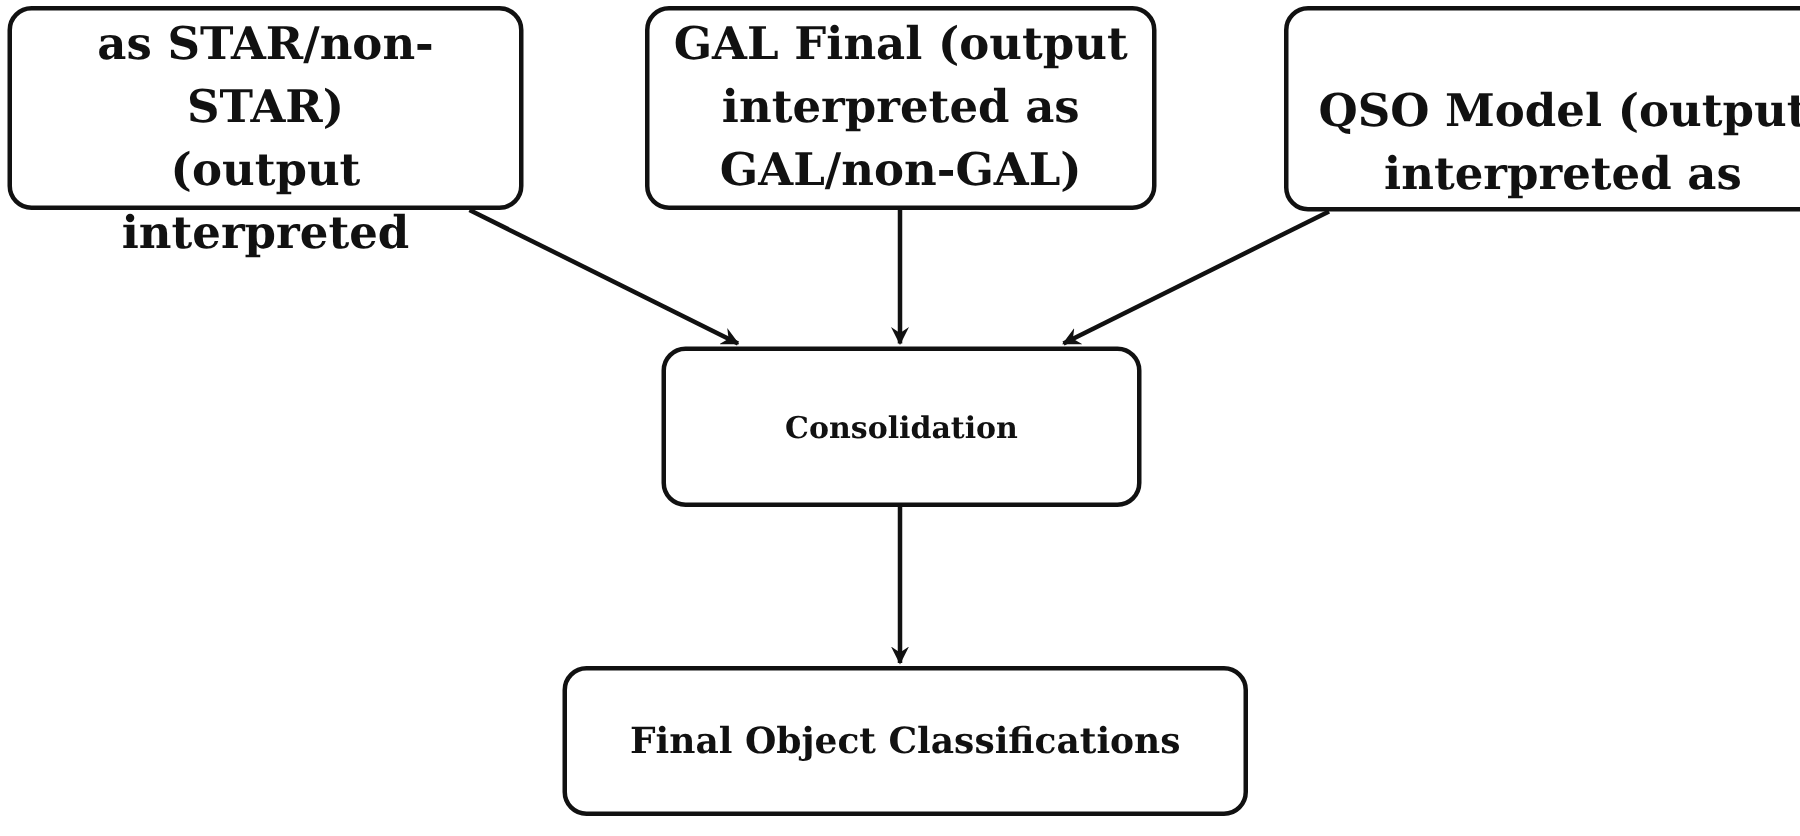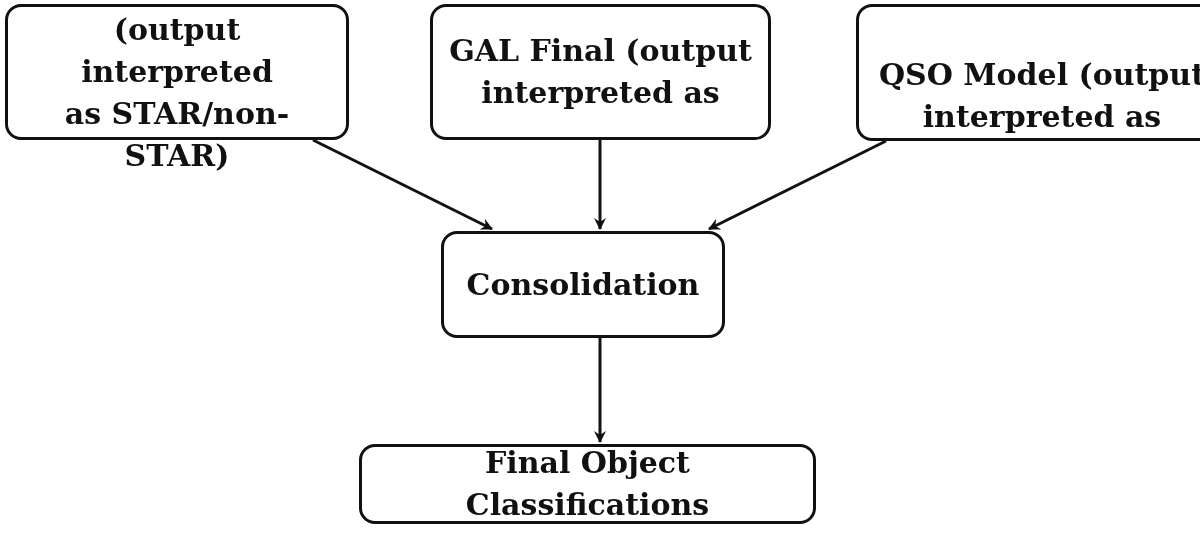--- a/index.html
+++ b/index.html
@@ -18,51 +18,52 @@
     font-family: "DejaVu Serif", "Liberation Serif", serif;
     font-weight: bold;
     color: #111111;
     font-size: 31px;
     line-height: 42px;
     padding: 0 6px;
   }
   #n-star  { left: 5px;   top: 4px;   width: 344px; height: 136px; font-size: 30px; }
   #n-gal   { left: 430px; top: 4px;   width: 341px; height: 136px; font-size: 30px; }
   #n-qso   { left: 856px; top: 4px;   width: 372px; height: 137px; font-size: 30px; align-items: flex-end; }
-  #n-cons  { left: 441px; top: 231px; width: 284px; height: 107px; font-size: 30px; }
-  #n-final { left: 359px; top: 444px; width: 457px; height: 80px; font-size: 30px; }
+  #n-cons  { left: 441px; top: 231px; width: 320px; height: 107px; font-size: 20px; }
+  #n-final { left: 375px; top: 444px; width: 457px; height: 100px; font-size: 24px; }
   .node span { display: block; }
 </style>
 </head>
 <body>
 
 <svg class="edges" xmlns="http://www.w3.org/2000/svg">
   <defs>
     <marker id="arrowhead" viewBox="0 0 12 12" refX="11" refY="6" markerWidth="12" markerHeight="12" markerUnits="userSpaceOnUse" orient="auto">
       <path d="M0,0 L12,6 L0,12 L4,6 Z" fill="#111111"></path>
     </marker>
   </defs>
   <line x1="313" y1="140" x2="492" y2="229" stroke="#111111" stroke-width="3" marker-end="url(#arrowhead)"></line>
   <line x1="600" y1="140" x2="600" y2="229" stroke="#111111" stroke-width="3" marker-end="url(#arrowhead)"></line>
   <line x1="886" y1="141" x2="709" y2="229" stroke="#111111" stroke-width="3" marker-end="url(#arrowhead)"></line>
   <line x1="600" y1="338" x2="600" y2="442" stroke="#111111" stroke-width="3" marker-end="url(#arrowhead)"></line>
 </svg>
 
 <div class="node" id="n-star">
   <div>
     <span>STAR Model</span>
+    <span>as STAR/non-STAR)</span>
     <span>(output interpreted</span>
-    <span>as STAR/non-STAR)</span>
   </div>
 </div>
 
 <div class="node" id="n-gal">
   <div>
     <span>GAL Final (output</span>
     <span>interpreted as</span>
+    <span>GAL/non-GAL)</span>
   </div>
 </div>
 
 <div class="node" id="n-qso">
   <div>
     <span>QSO Model (output</span>
     <span>interpreted as</span>
   </div>
 </div>
 

